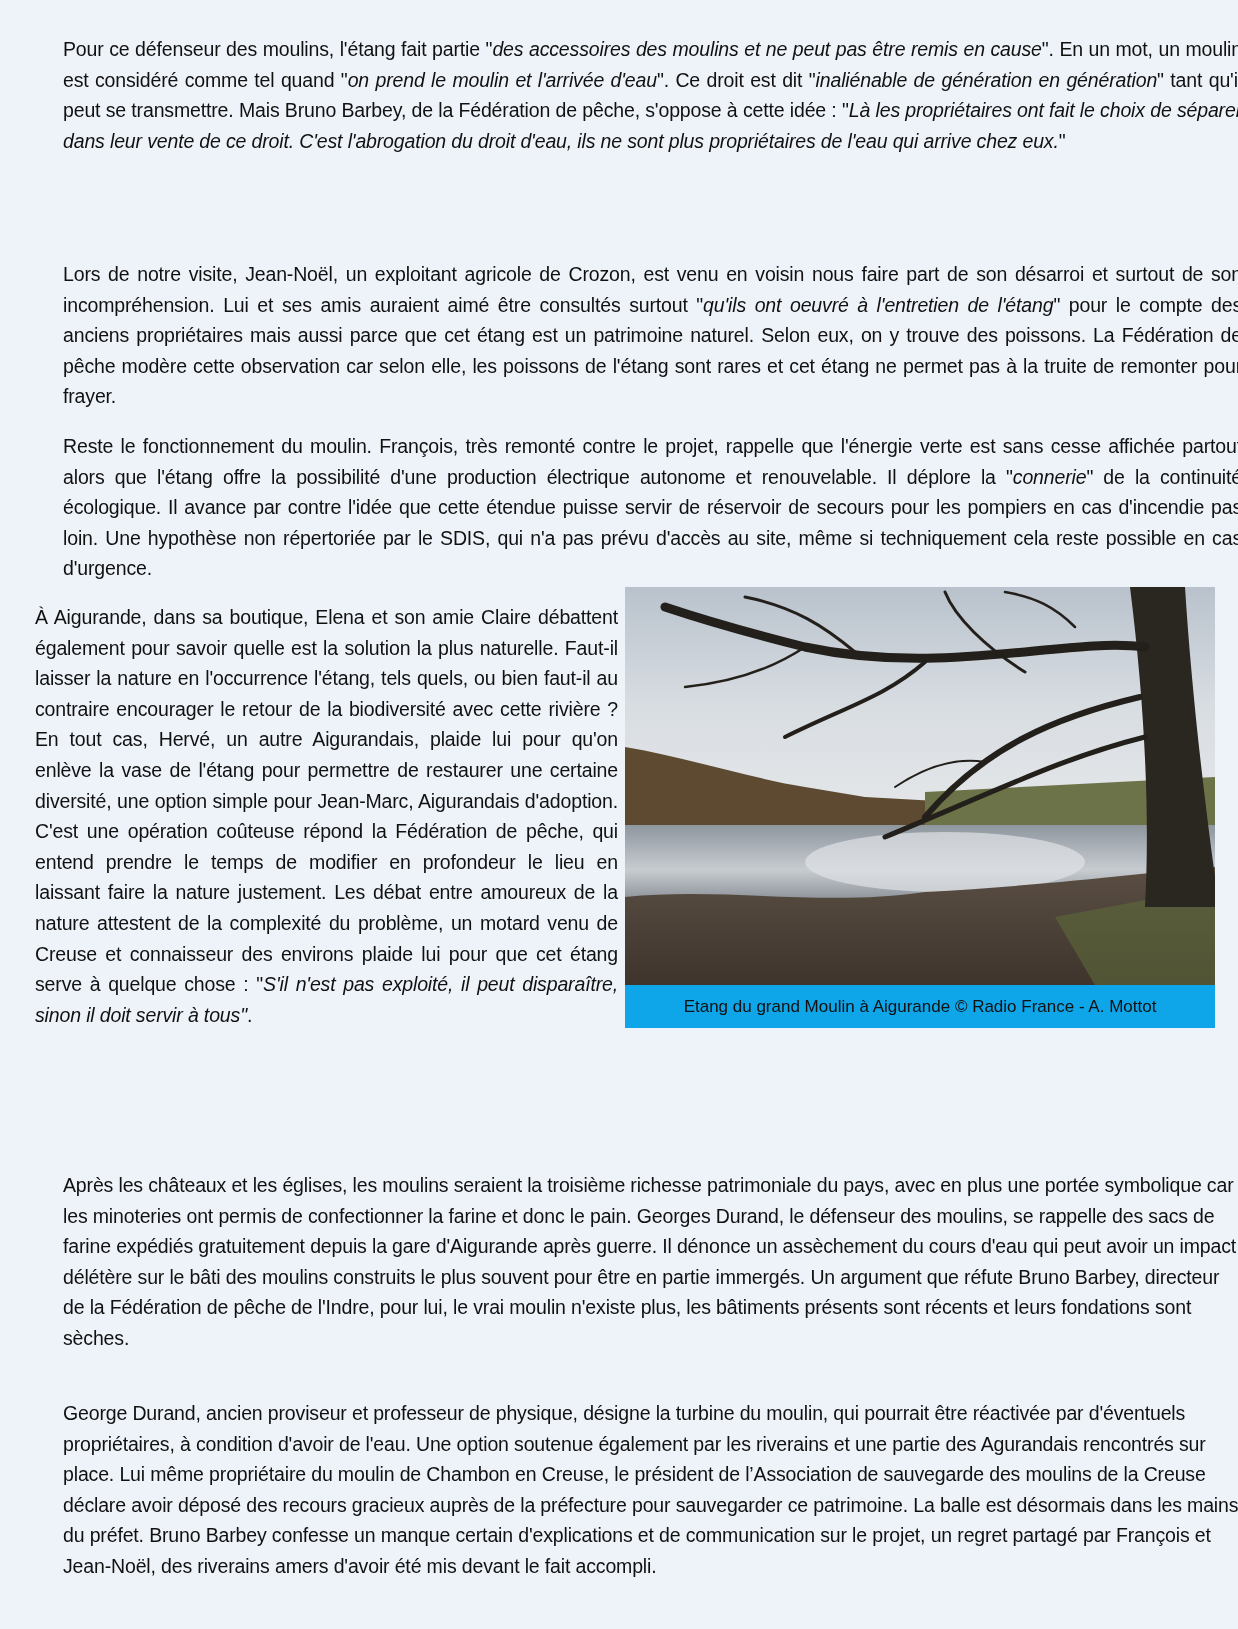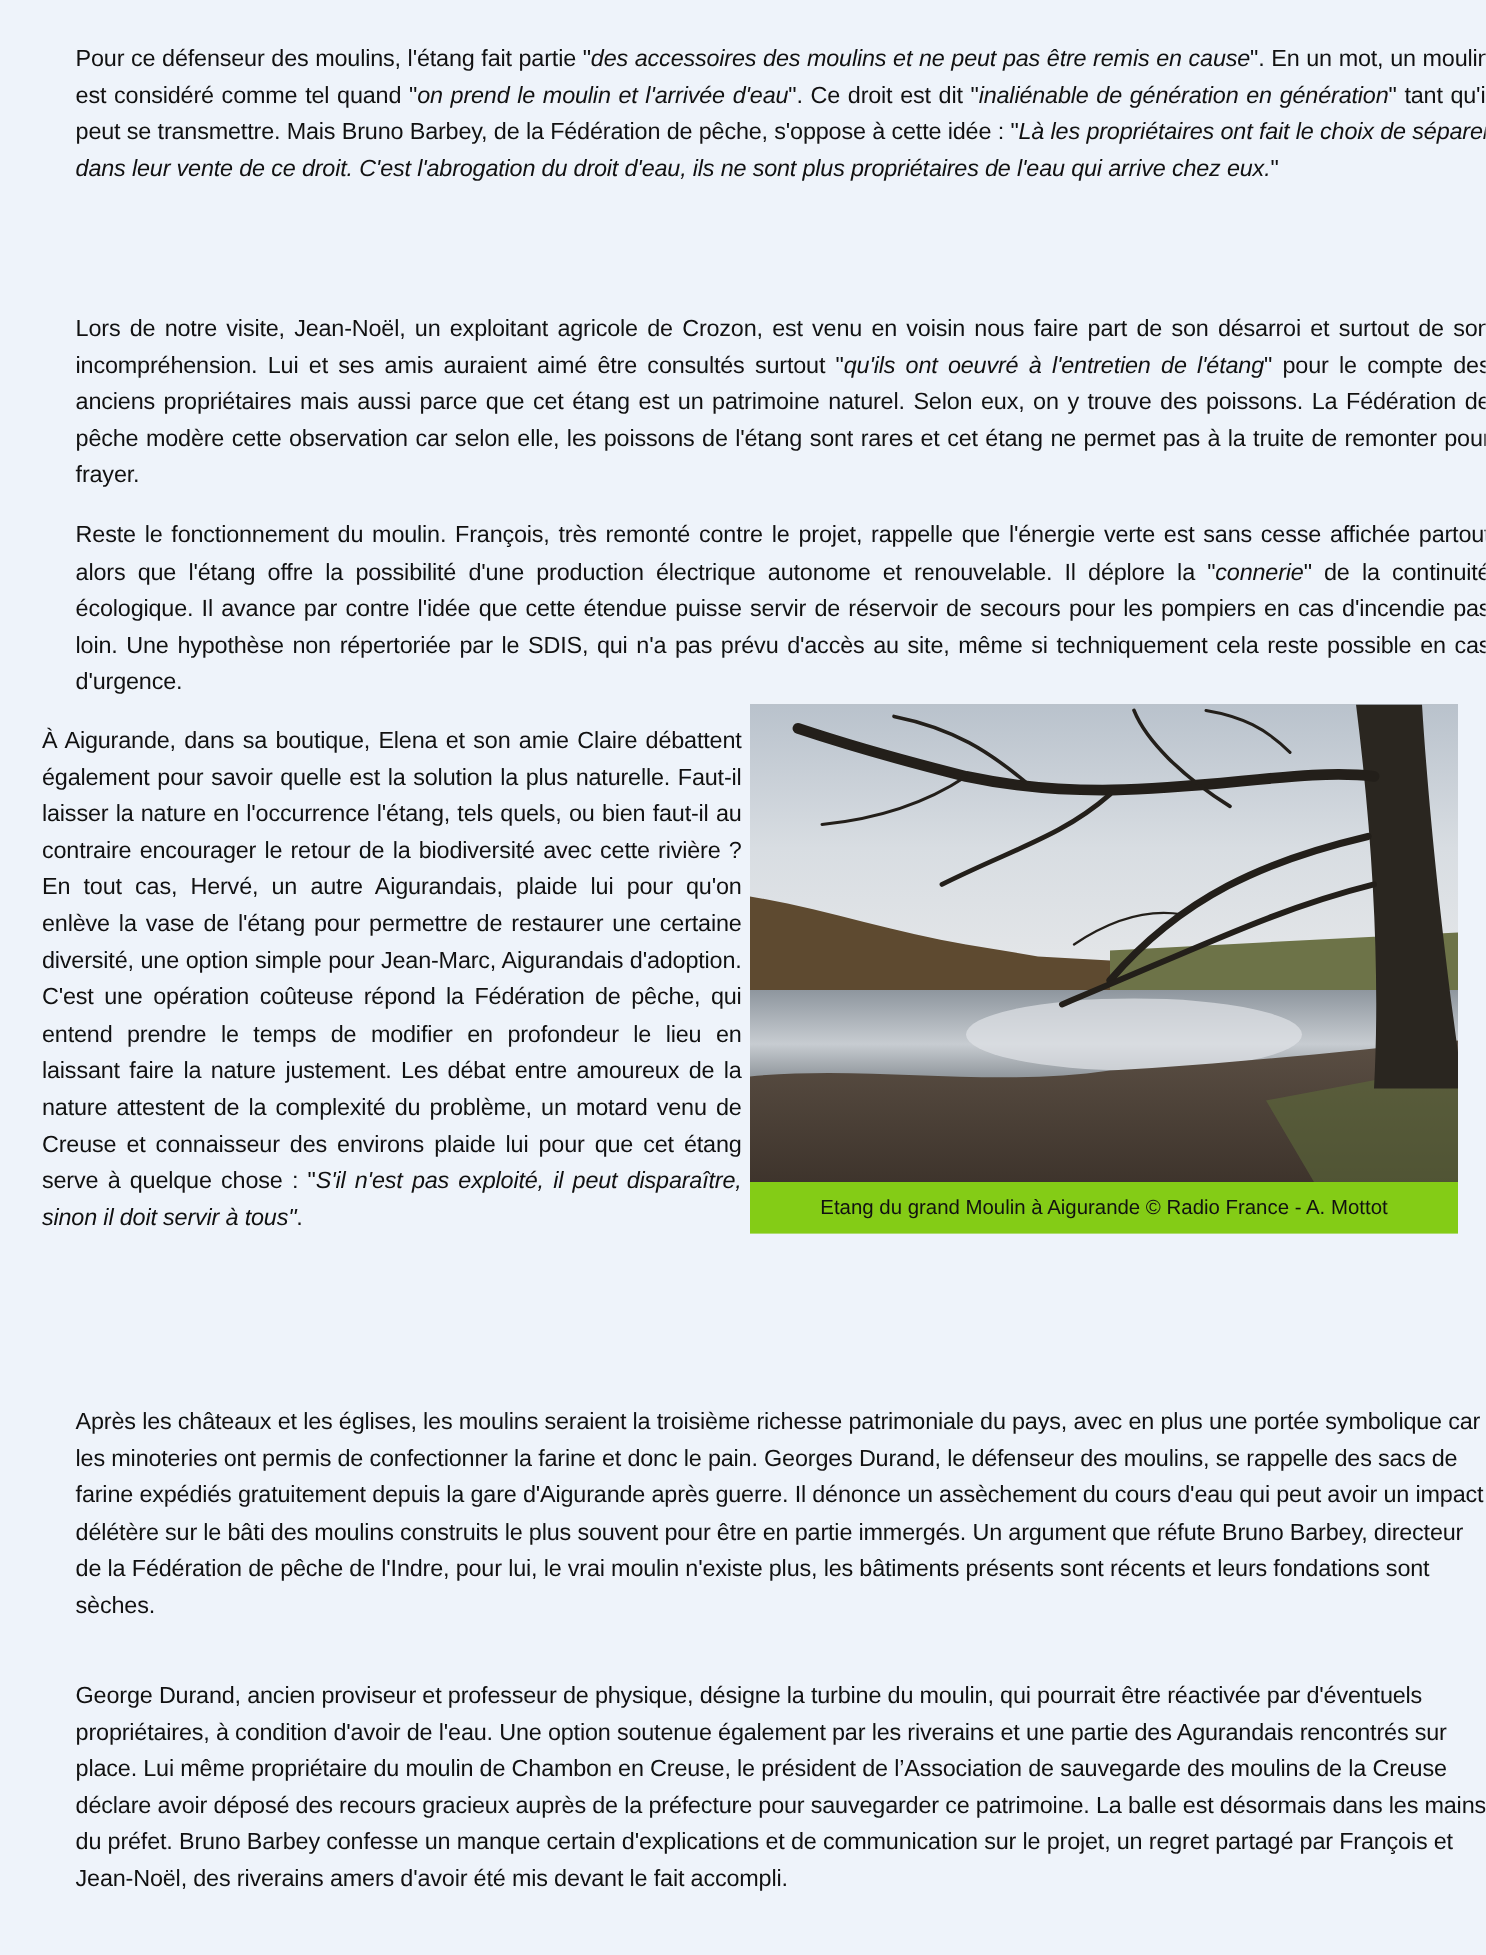--- a/index.html
+++ b/index.html
@@ -20,21 +20,21 @@
     margin: 0; font-size: 23px; font-weight: bold; line-height: 30px;
   }
   .figure {
     position: absolute; left: 625px; top: 587px; width: 590px;
   }
   .photo {
     width: 590px; height: 398px; display: block;
     background: #9aa3ad; overflow: hidden;
   }
   .caption {
-    width: 590px; height: 43px; background: #84cc16;
+    width: 590px; height: 43px; background: #0ea5e9;
     font-size: 17px; line-height: 43px; text-align: center; color: #111;
   }
   .wrapcol { position: absolute; left: 35px; width: 583px; }
 </style>
 </head>
 <body>
 
 <div class="page">
 
   <div class="col" style="top:34px;">

